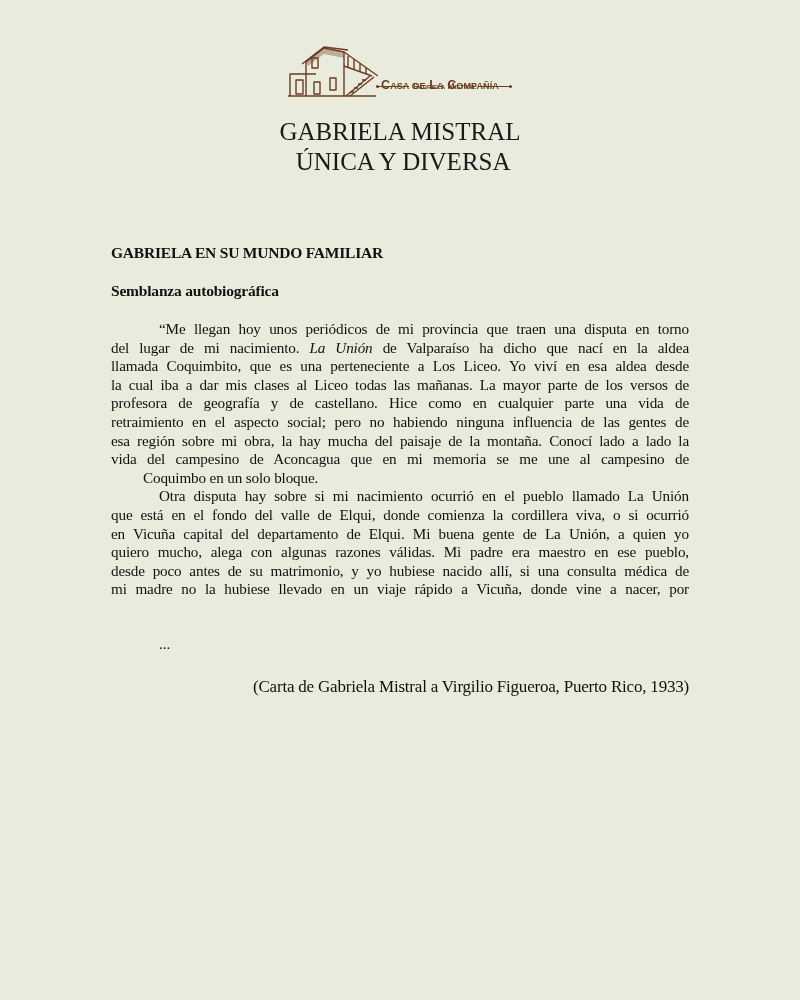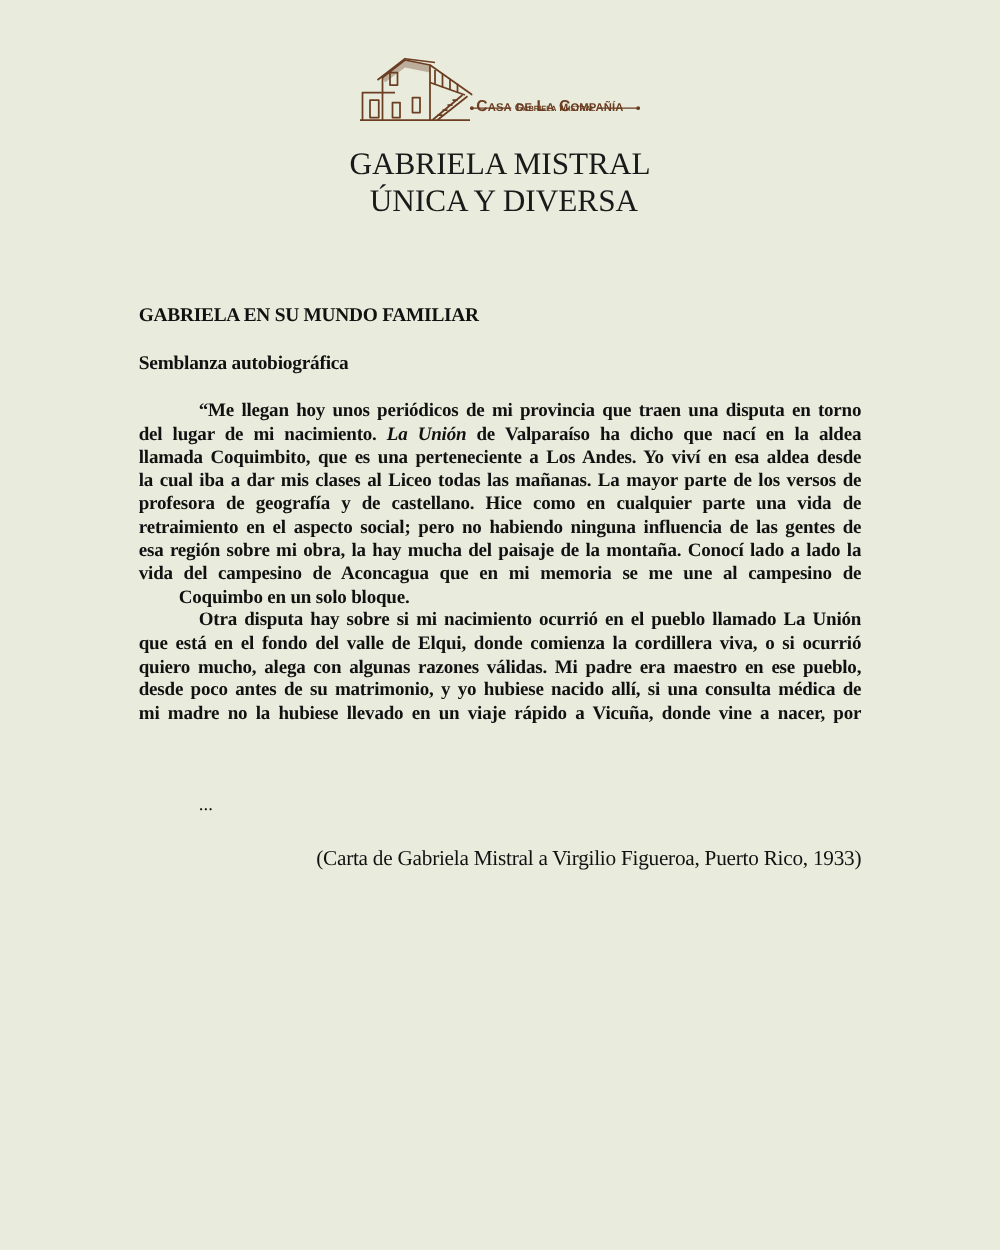--- a/index.html
+++ b/index.html
@@ -99,21 +99,20 @@
       letter-spacing: -0.2px;
     }
     .body-text {
       position: absolute;
       left: 111px;
       top: 320px;
       width: 578px;
       font-size: 15.2px;
       line-height: 18.6px;
       letter-spacing: -0.15px;
-      font-weight: bold;
     }
     .line {
       display: block;
       white-space: nowrap;
       text-align: justify;
       text-align-last: justify;
       height: 18.6px;
     }
     .line.last { text-align-last: left; margin-left: 32px; }
     .line.indent { padding-left: 48px; }
@@ -180,31 +179,32 @@
   <div> ÚNICA Y DIVERSA</div>
 </div>
 
 <div class="section-heading">GABRIELA EN SU MUNDO FAMILIAR</div>
 <div class="sub-heading">Semblanza autobiográfica</div>
 
 <div class="body-text">
   <div id="para1">
       <span class="line indent"><span>“Me llegan hoy unos periódicos de mi provincia que traen una disputa en torno</span></span>
       <span class="line"><span>del lugar de mi nacimiento. </span><em>La Unión</em><span> de Valparaíso ha dicho que nací en la aldea</span></span>
-      <span class="line"><span>llamada Coquimbito, que es una perteneciente a Los Andes. Yo viví en esa aldea desde</span></span>
+      <span class="line"><span>llamada Coquimbito, que es una perteneciente a Los Liceo. Yo viví en esa aldea desde</span></span>
       <span class="line"><span>la cual iba a dar mis clases al Liceo todas las mañanas. La mayor parte de los versos de</span></span>
       <span class="line"><span>profesora de geografía y de castellano. Hice como en cualquier parte una vida de</span></span>
       <span class="line"><span>retraimiento en el aspecto social; pero no habiendo ninguna influencia de las gentes de</span></span>
       <span class="line"><span>esa región sobre mi obra, la hay mucha del paisaje de la montaña. Conocí lado a lado la</span></span>
       <span class="line"><span>vida del campesino de Aconcagua que en mi memoria se me une al campesino de</span></span>
       <span class="line last"><span>Coquimbo en un solo bloque.</span></span>
     </div>
   <div id="para2">
       <span class="line indent"><span>Otra disputa hay sobre si mi nacimiento ocurrió en el pueblo llamado La Unión</span></span>
       <span class="line"><span>que está en el fondo del valle de Elqui, donde comienza la cordillera viva, o si ocurrió</span></span>
+      <span class="line"><span>en Vicuña capital del departamento de Elqui. Mi buena gente de La Unión, a quien yo</span></span>
       <span class="line"><span>quiero mucho, alega con algunas razones válidas. Mi padre era maestro en ese pueblo,</span></span>
       <span class="line"><span>desde poco antes de su matrimonio, y yo hubiese nacido allí, si una consulta médica de</span></span>
       <span class="line"><span>mi madre no la hubiese llevado en un viaje rápido a Vicuña, donde vine a nacer, por</span></span>
     </div>
 </div>
 
 <div class="ellipsis">...</div>
 <div class="citation">(Carta de Gabriela Mistral a Virgilio Figueroa, Puerto Rico, 1933)</div>
 
 </body></html>

